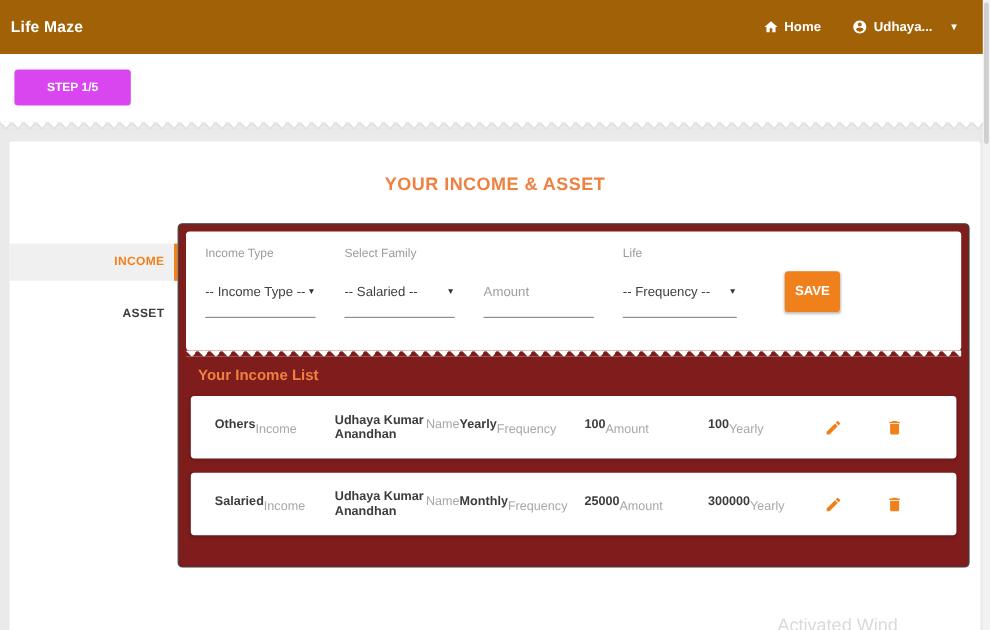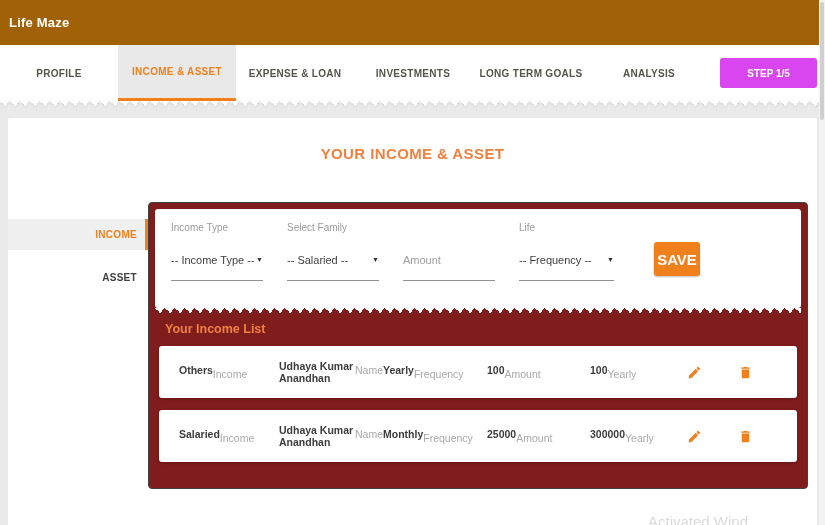--- a/index.html
+++ b/index.html
@@ -87,21 +87,21 @@
     border-radius: 2px;
   }
   .page-title {
     text-align: center;
     padding-top: 27px;
     color: #EF8140;
     font-size: 15px;
     font-weight: 700;
     letter-spacing: .4px;
   }
-  .content-row { display: flex; margin-top: 40px; }
+  .content-row { display: flex; margin-top: 24px; }
 
   
   .side { width: 140px; flex: 0 0 140px; padding-top: 17px; }
   .side-item {
     text-align: right;
     font-size: 10px;
     font-weight: 700;
     letter-spacing: .3px;
     color: #3E3E3E;
     padding: 10px 11px;
@@ -162,21 +162,21 @@
     padding: 0;
   }
   .control input::placeholder { color: #9E9E9E; }
   .save-wrap { padding-top: 20px; margin-left: 16px; }
   .save-btn {
     width: 46px; height: 34px;
     background: #F0801C;
     border: none;
     border-radius: 3px;
     color: #fff;
-    font-size: 15px;
+    font-size: 11px;
     font-weight: 700;
     font-family: "Liberation Sans", sans-serif;
     box-shadow: 0 1px 2px rgba(0,0,0,.25);
     cursor: pointer;
   }
 
   
   .list-title {
     margin: 14px 0 10px 10px;
     color: #EF8140;
@@ -223,31 +223,38 @@
     width: 4px; height: 118px;
     background: #CFCFCF;
     border-radius: 2px;
   }
 </style>
 </head>
 <body>
 
 <div class="header">
   <div class="brand">Life Maze</div>
+  <div class="header-right">
+    <span class="hdr-link">
+      <svg viewBox="0 0 24 24">
+          <path d="M10 20v-6h4v6h5v-8h3L12 3 2 12h3v8z"></path>
+        </svg>
+      <span>Home</span>
+    </span>
+    <span class="hdr-link">
+      <svg viewBox="0 0 24 24">
+          <path d="M12 2C6.48 2 2 6.48 2 12s4.48 10 10 10 10-4.48 10-10S17.52 2 12 2zm0 3c1.66 0 3 1.34 3 3s-1.34 3-3 3-3-1.34-3-3 1.34-3 3-3zm0 14.2c-2.5 0-4.71-1.28-6-3.22.03-1.99 4-3.08 6-3.08 1.99 0 5.97 1.09 6 3.08-1.29 1.94-3.5 3.22-6 3.22z"></path>
+        </svg>
+      <span>Udhaya...</span>
+      <span class="hdr-caret">▼</span>
+    </span>
+  </div>
 </div>
 
 <div class="nav sawtooth">
-  <div class="tabs">
-    <div class="tab">PROFILE</div>
-    <div class="tab active">INCOME &amp; ASSET</div>
-    <div class="tab">EXPENSE &amp; LOAN</div>
-    <div class="tab">INVESTMENTS</div>
-    <div class="tab">LONG TERM GOALS</div>
-    <div class="tab">ANALYSIS</div>
-  </div>
   <button class="step-btn">STEP 1/5</button>
 </div>
 
 <div class="card">
   <div class="page-title">YOUR INCOME &amp; ASSET</div>
 
   <div class="content-row">
 
     <div class="side">
       <div class="side-item active">INCOME</div>

